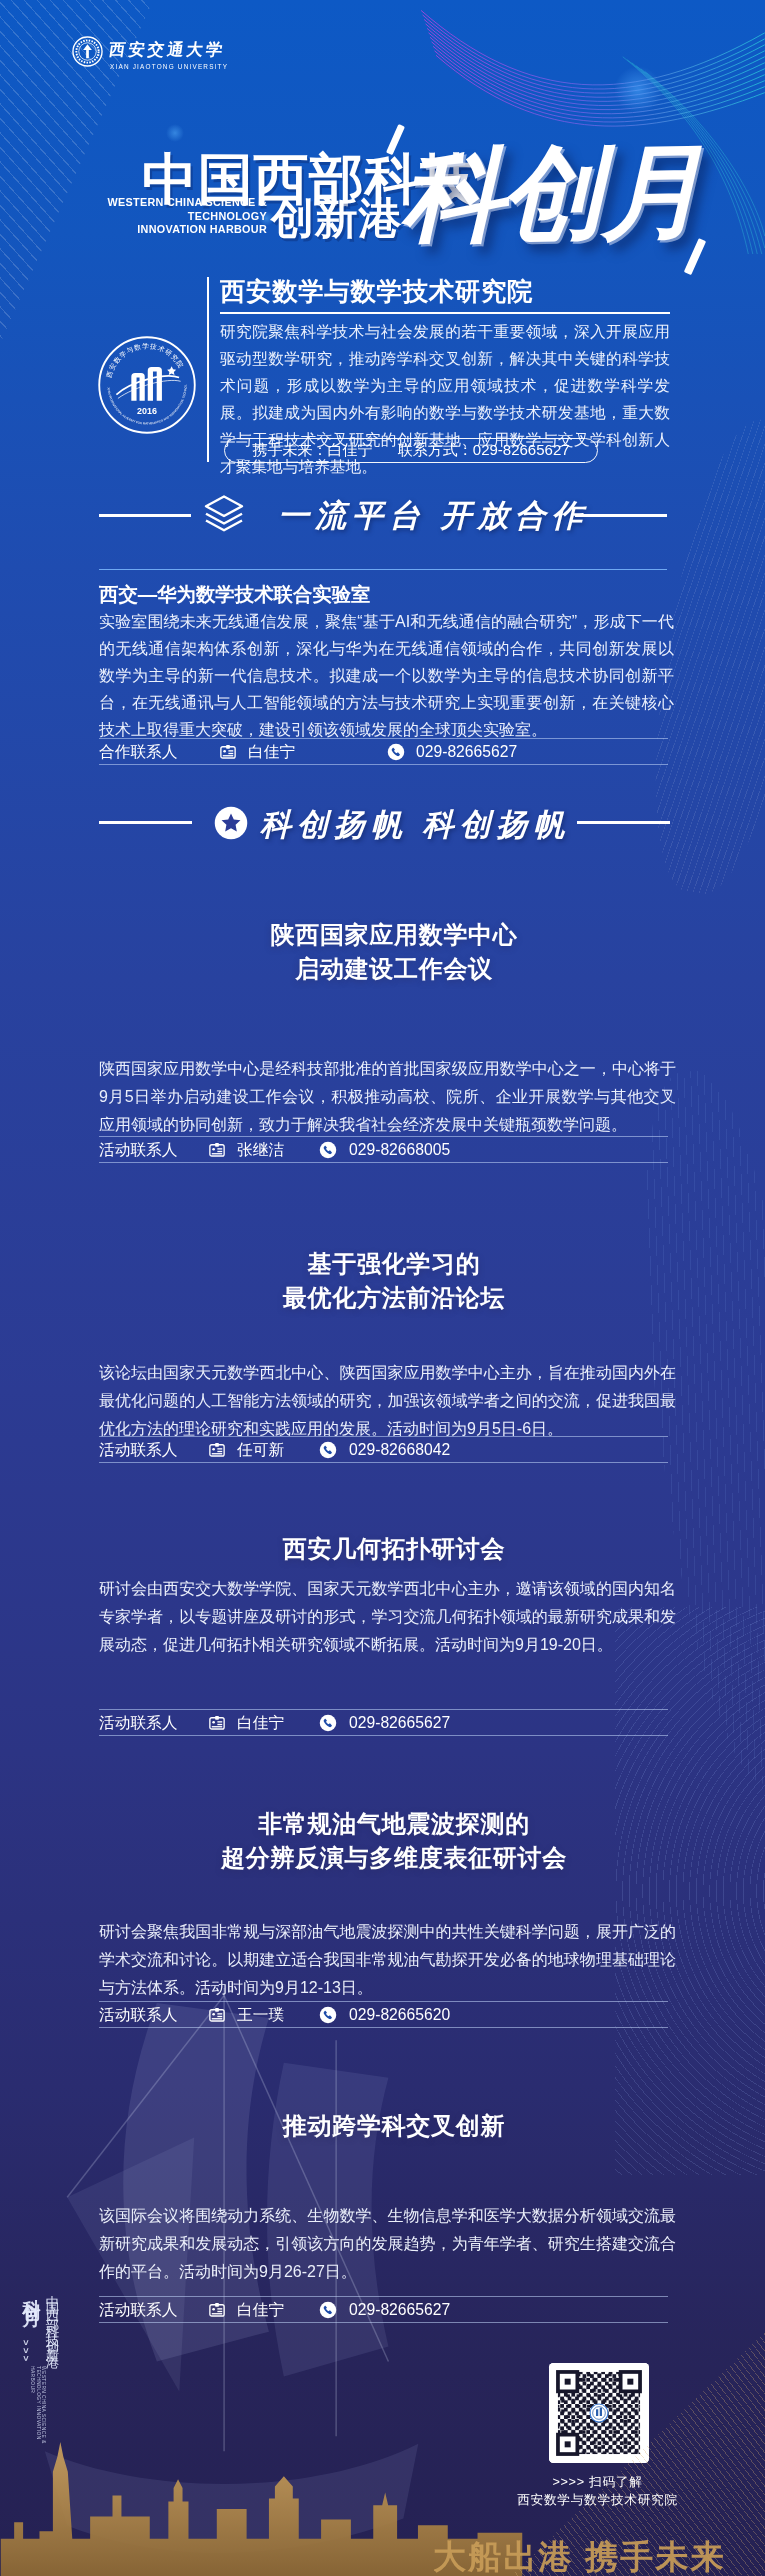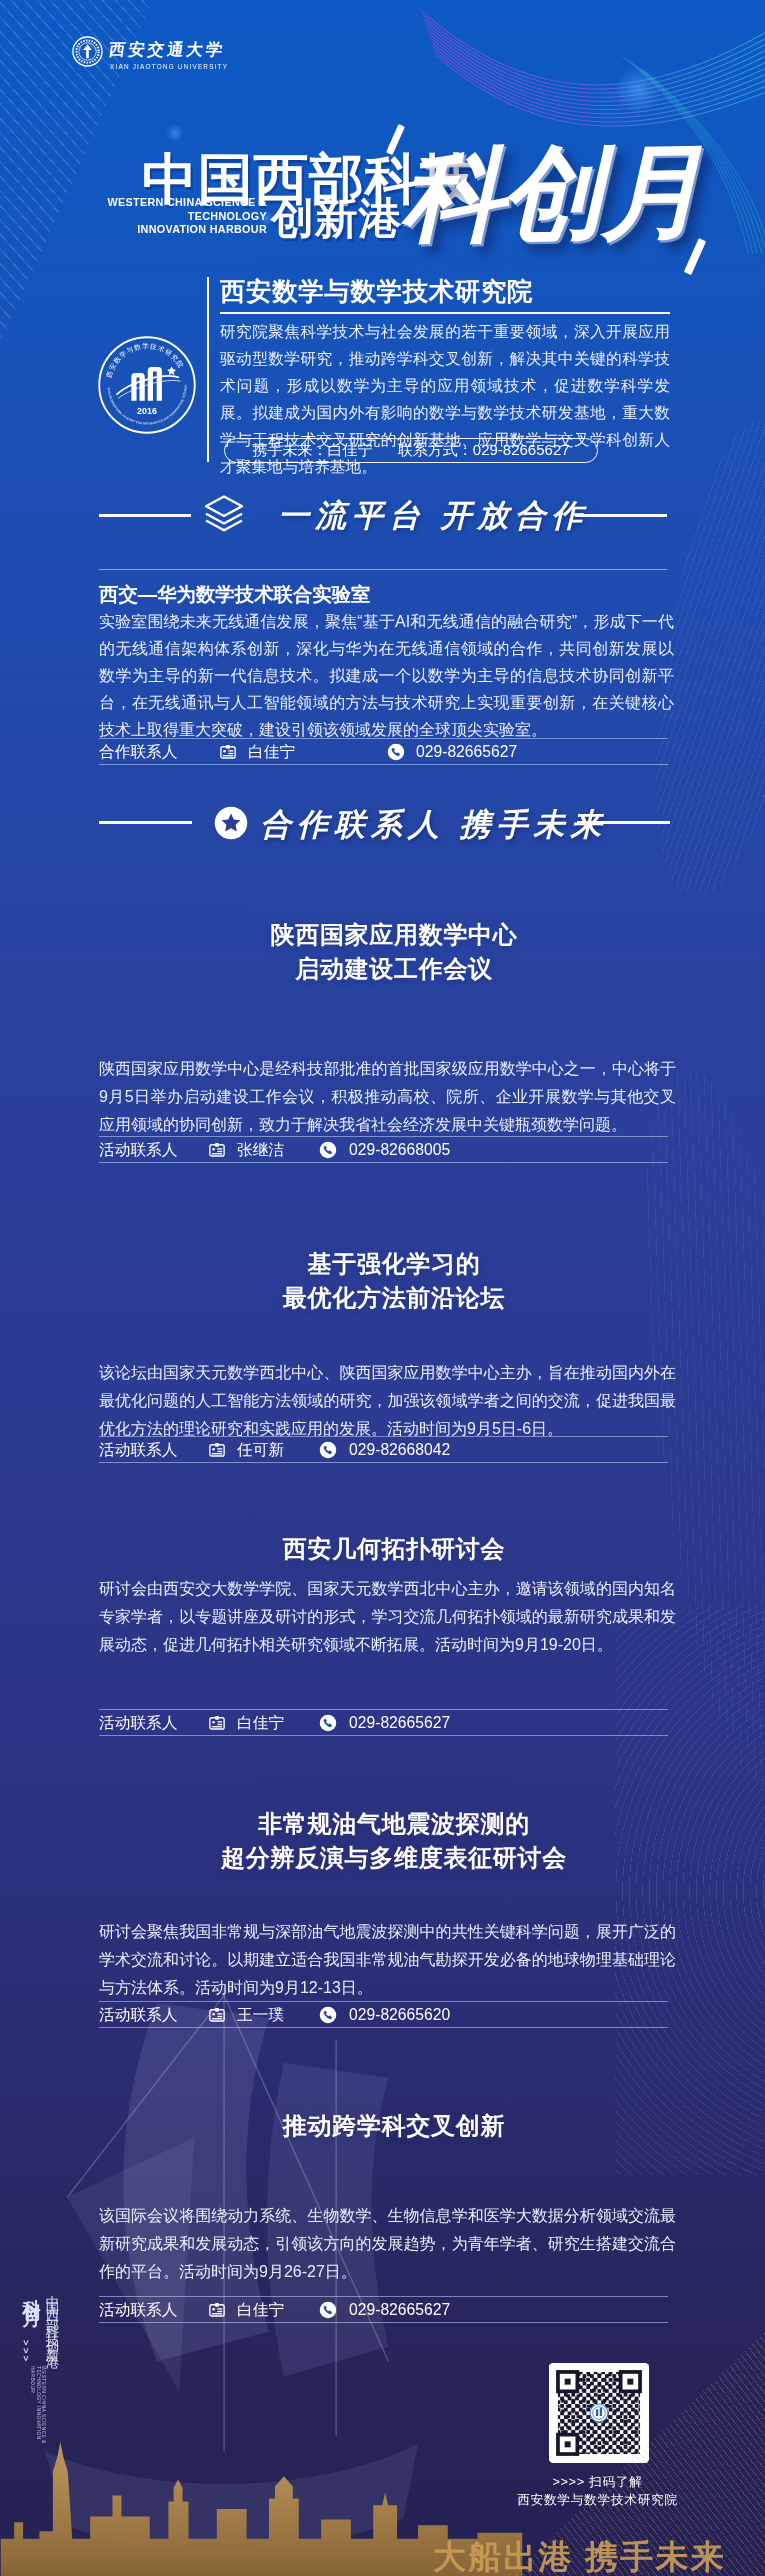--- a/index.html
+++ b/index.html
@@ -237,21 +237,21 @@
         </svg>
     </span>
     <span class="c-num">029-82665627</span>
   </div>
 
   <div class="abs sec-dash" style="left:99px;top:821px;width:93px;"></div>
   <svg class="abs" style="left:214px;top:806px" width="34" height="34" viewBox="0 0 46 46">
     <circle cx="23" cy="23" r="22" fill="#fff"></circle>
     <polygon points="23,10 26.8,18.2 35.8,19.3 29.2,25.5 30.9,34.4 23,30 15.1,34.4 16.8,25.5 10.2,19.3 19.2,18.2" fill="#2b3b97"></polygon>
   </svg>
-  <div class="abs sec-title" style="left:260px;top:804px;">合作联系人 携手未来</div>
+  <div class="abs sec-title" style="left:260px;top:804px;">科创扬帆 科创扬帆</div>
   <div class="abs sec-dash" style="left:577px;top:821px;width:93px;"></div>
 
   <div class="dome" style="left:207px;top:865px;width:374px;height:329px;"></div>
   <div class="dome-title" style="top:918px;">
     <div>陕西国家应用数学中心</div>
     <div>启动建设工作会议</div>
   </div>
   <div class="abs event-desc desc" style="top:1055px;">陕西国家应用数学中心是经科技部批准的首批国家级应用数学中心之一，中心将于9月5日举办启动建设工作会议，积极推动高校、院所、企业开展数学与其他交叉应用领域的协同创新，致力于解决我省社会经济发展中关键瓶颈数学问题。</div>
   <div class="row event" style="top:1136px;">
     <span class="c-label">活动联系人</span>

